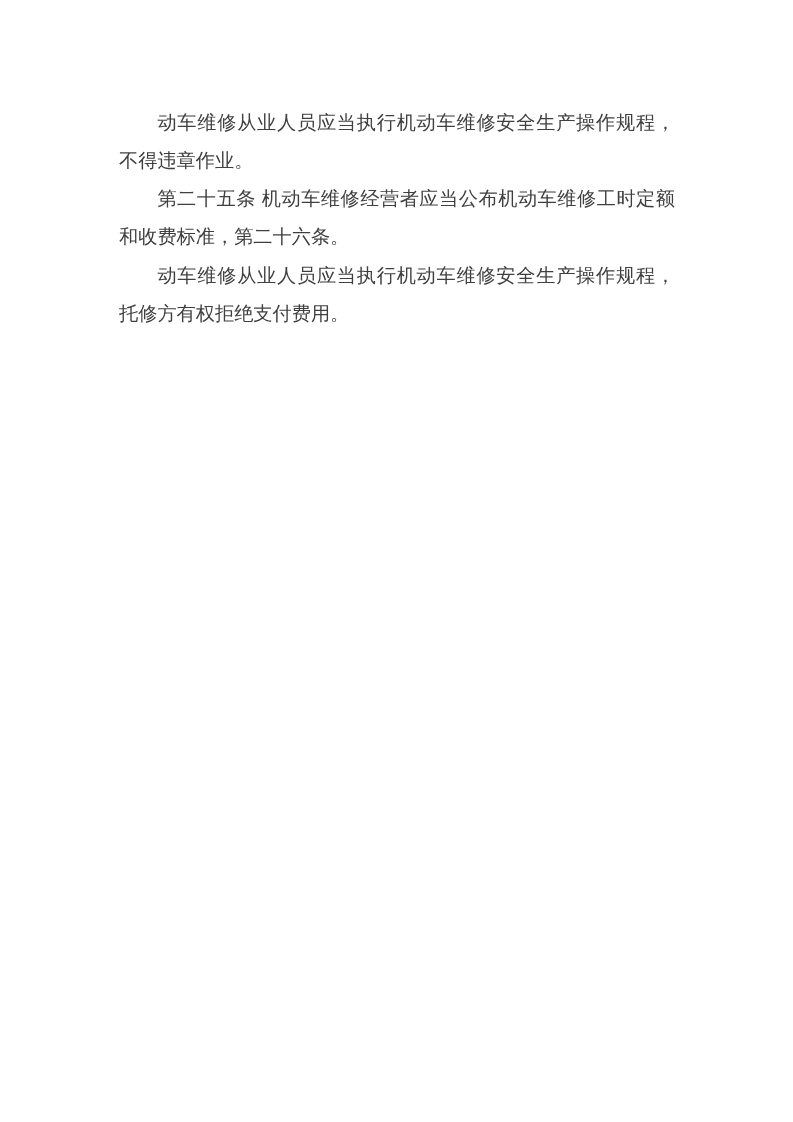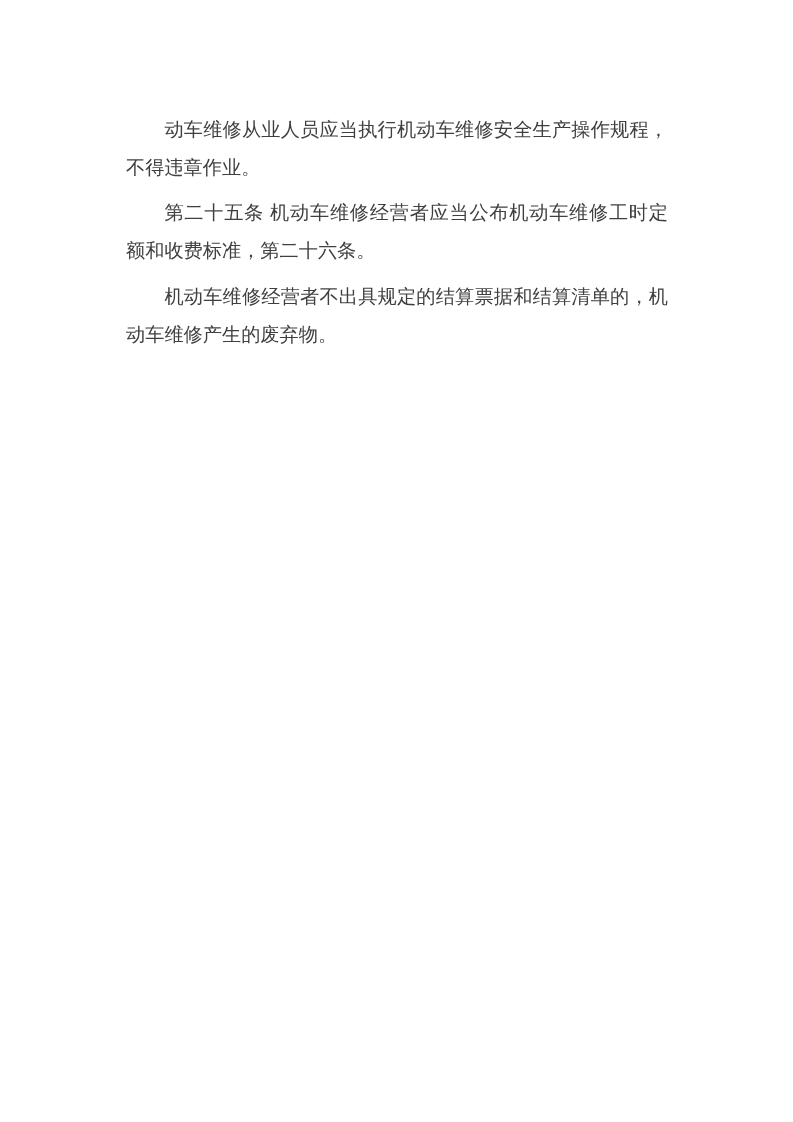--- a/index.html
+++ b/index.html
@@ -22,27 +22,27 @@
     width: 558px;
     color: #3f3f3f;
     font-size: 19.2px;
     line-height: 37.7px;
     text-align: justify;
     text-justify: inter-ideograph;
     word-break: break-all;
     overflow-wrap: break-word;
   }
   .doc-content p {
-    margin: 8px;
+    margin: 1px;
     padding: 0;
     text-indent: 2em;
   }
 </style>
 </head>
 <body>
 
 <div class="page">
   <div class="doc-content">
     <p>动车维修从业人员应当执行机动车维修安全生产操作规程，不得违章作业。</p>
     <p>第二十五条 机动车维修经营者应当公布机动车维修工时定额和收费标准，第二十六条。</p>
-    <p>机动车维修经营者不出具规定的结算票据和结算清单的，机动车维修产生的废弃物。</p>
+    <p>动车维修从业人员应当执行机动车维修安全生产操作规程，托修方有权拒绝支付费用。</p>
   </div>
 </div>
 
 </body></html>

